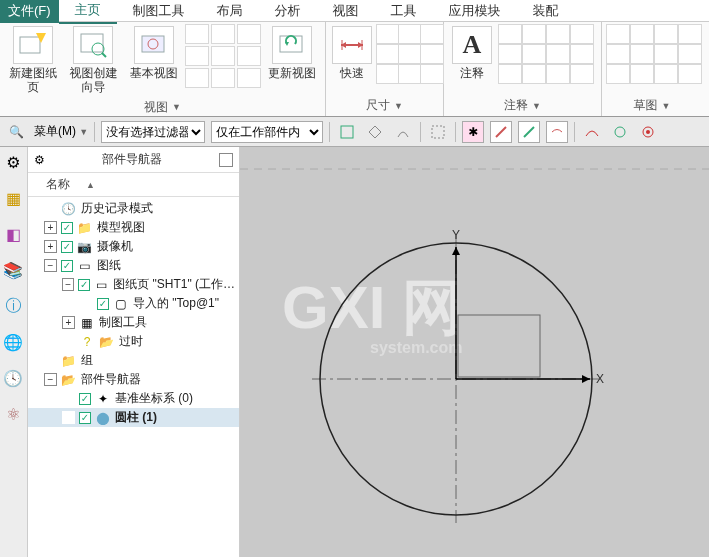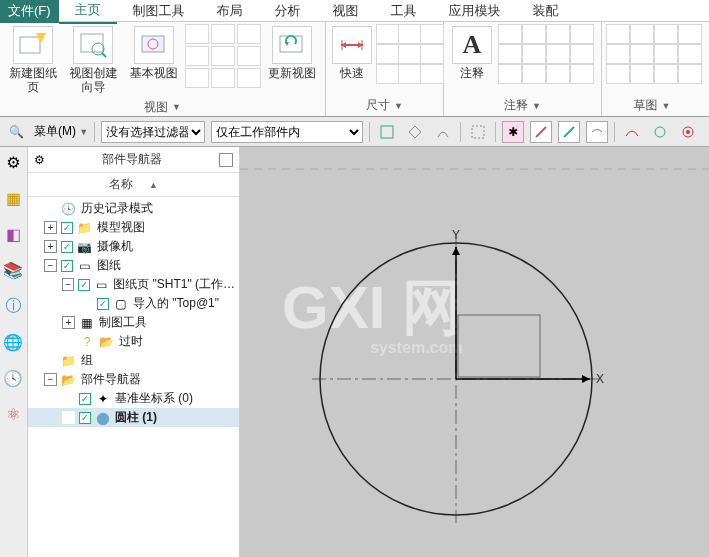--- a/index.html
+++ b/index.html
@@ -33,21 +33,21 @@
 
 .main { display: flex; height: 410px; }
 .sidebar { display: flex; }
 .activity-bar { width: 28px; background: #ededed; border-right: 1px solid #ccc; display: flex; flex-direction: column; align-items: center; padding-top: 4px; gap: 14px; }
 .activity-bar .aicon { width: 22px; height: 22px; cursor: pointer; display: flex; align-items: center; justify-content: center; font-size: 16px; }
 
 .navigator { width: 212px; background: #fff; border-right: 1px solid #ccc; display: flex; flex-direction: column; }
 .nav-header { display: flex; align-items: center; justify-content: space-between; padding: 4px 6px; border-bottom: 1px solid #ddd; }
 .nav-header .lbl { font-size: 12px; color: #333; }
 .nav-header .ctl { width: 14px; height: 14px; border: 1px solid #888; background: #fff; cursor: pointer; }
-.nav-cols { display: flex; align-items: center; padding: 3px 8px; border-bottom: 1px solid #ddd; color: #444; gap: 16px; justify-content: center; }
+.nav-cols { display: flex; align-items: center; padding: 3px 18px; border-bottom: 1px solid #ddd; color: #444; gap: 16px; }
 .tree { flex: 1; overflow: auto; padding: 2px 0; }
 .tree-row { display: flex; align-items: center; gap: 4px; padding: 1px 4px; white-space: nowrap; cursor: pointer; }
 .tree-row.selected { background: #d8e6f0; }
 .tree-row .exp { width: 13px; height: 13px; border: 1px solid #888; display: flex; align-items: center; justify-content: center; font-size: 10px; line-height: 1; color: #333; background: #fff; }
 .tree-row .exp.none { border: none; }
 .tree-row .chk { width: 12px; height: 12px; border: 1px solid #2a7; background: #fff; display: flex; align-items: center; justify-content: center; font-size: 10px; color: #2a7; }
 .tree-row .ico { width: 16px; height: 14px; display: flex; align-items: center; justify-content: center; font-size: 12px; }
 .tree-row .txt { font-size: 12px; color: #222; }
 .tree-row .txt.bold { font-weight: bold; }
 .ind1 { padding-left: 16px; } .ind2 { padding-left: 34px; } .ind3 { padding-left: 52px; }
@@ -212,21 +212,21 @@
         <span class="dd-arrow">▼</span>
       </div>
   </div>
 </div>
 
 <div class="toolbar">
   <div class="tbtn">🔍</div>
   <div><span>菜单(M)</span> <span class="dd-arrow">▼</span></div>
   <div class="sep"></div>
   <select style="width:104px"><option>没有选择过滤器</option></select>
-  <select style="width:152px"><option>仅在工作部件内</option></select>
+  <select style="width:112px"><option>仅在工作部件内</option></select>
   <div class="sep"></div>
   <div class="tbtn">
       <svg width="16" height="16">
         <rect x="2" y="2" width="12" height="12" fill="none" stroke="#3a7"></rect>
       </svg>
     </div>
   <div class="tbtn">
       <svg width="16" height="16">
         <path d="M2 8 L8 2 L14 8 L8 14 Z" fill="none" stroke="#888"></path>
       </svg>

